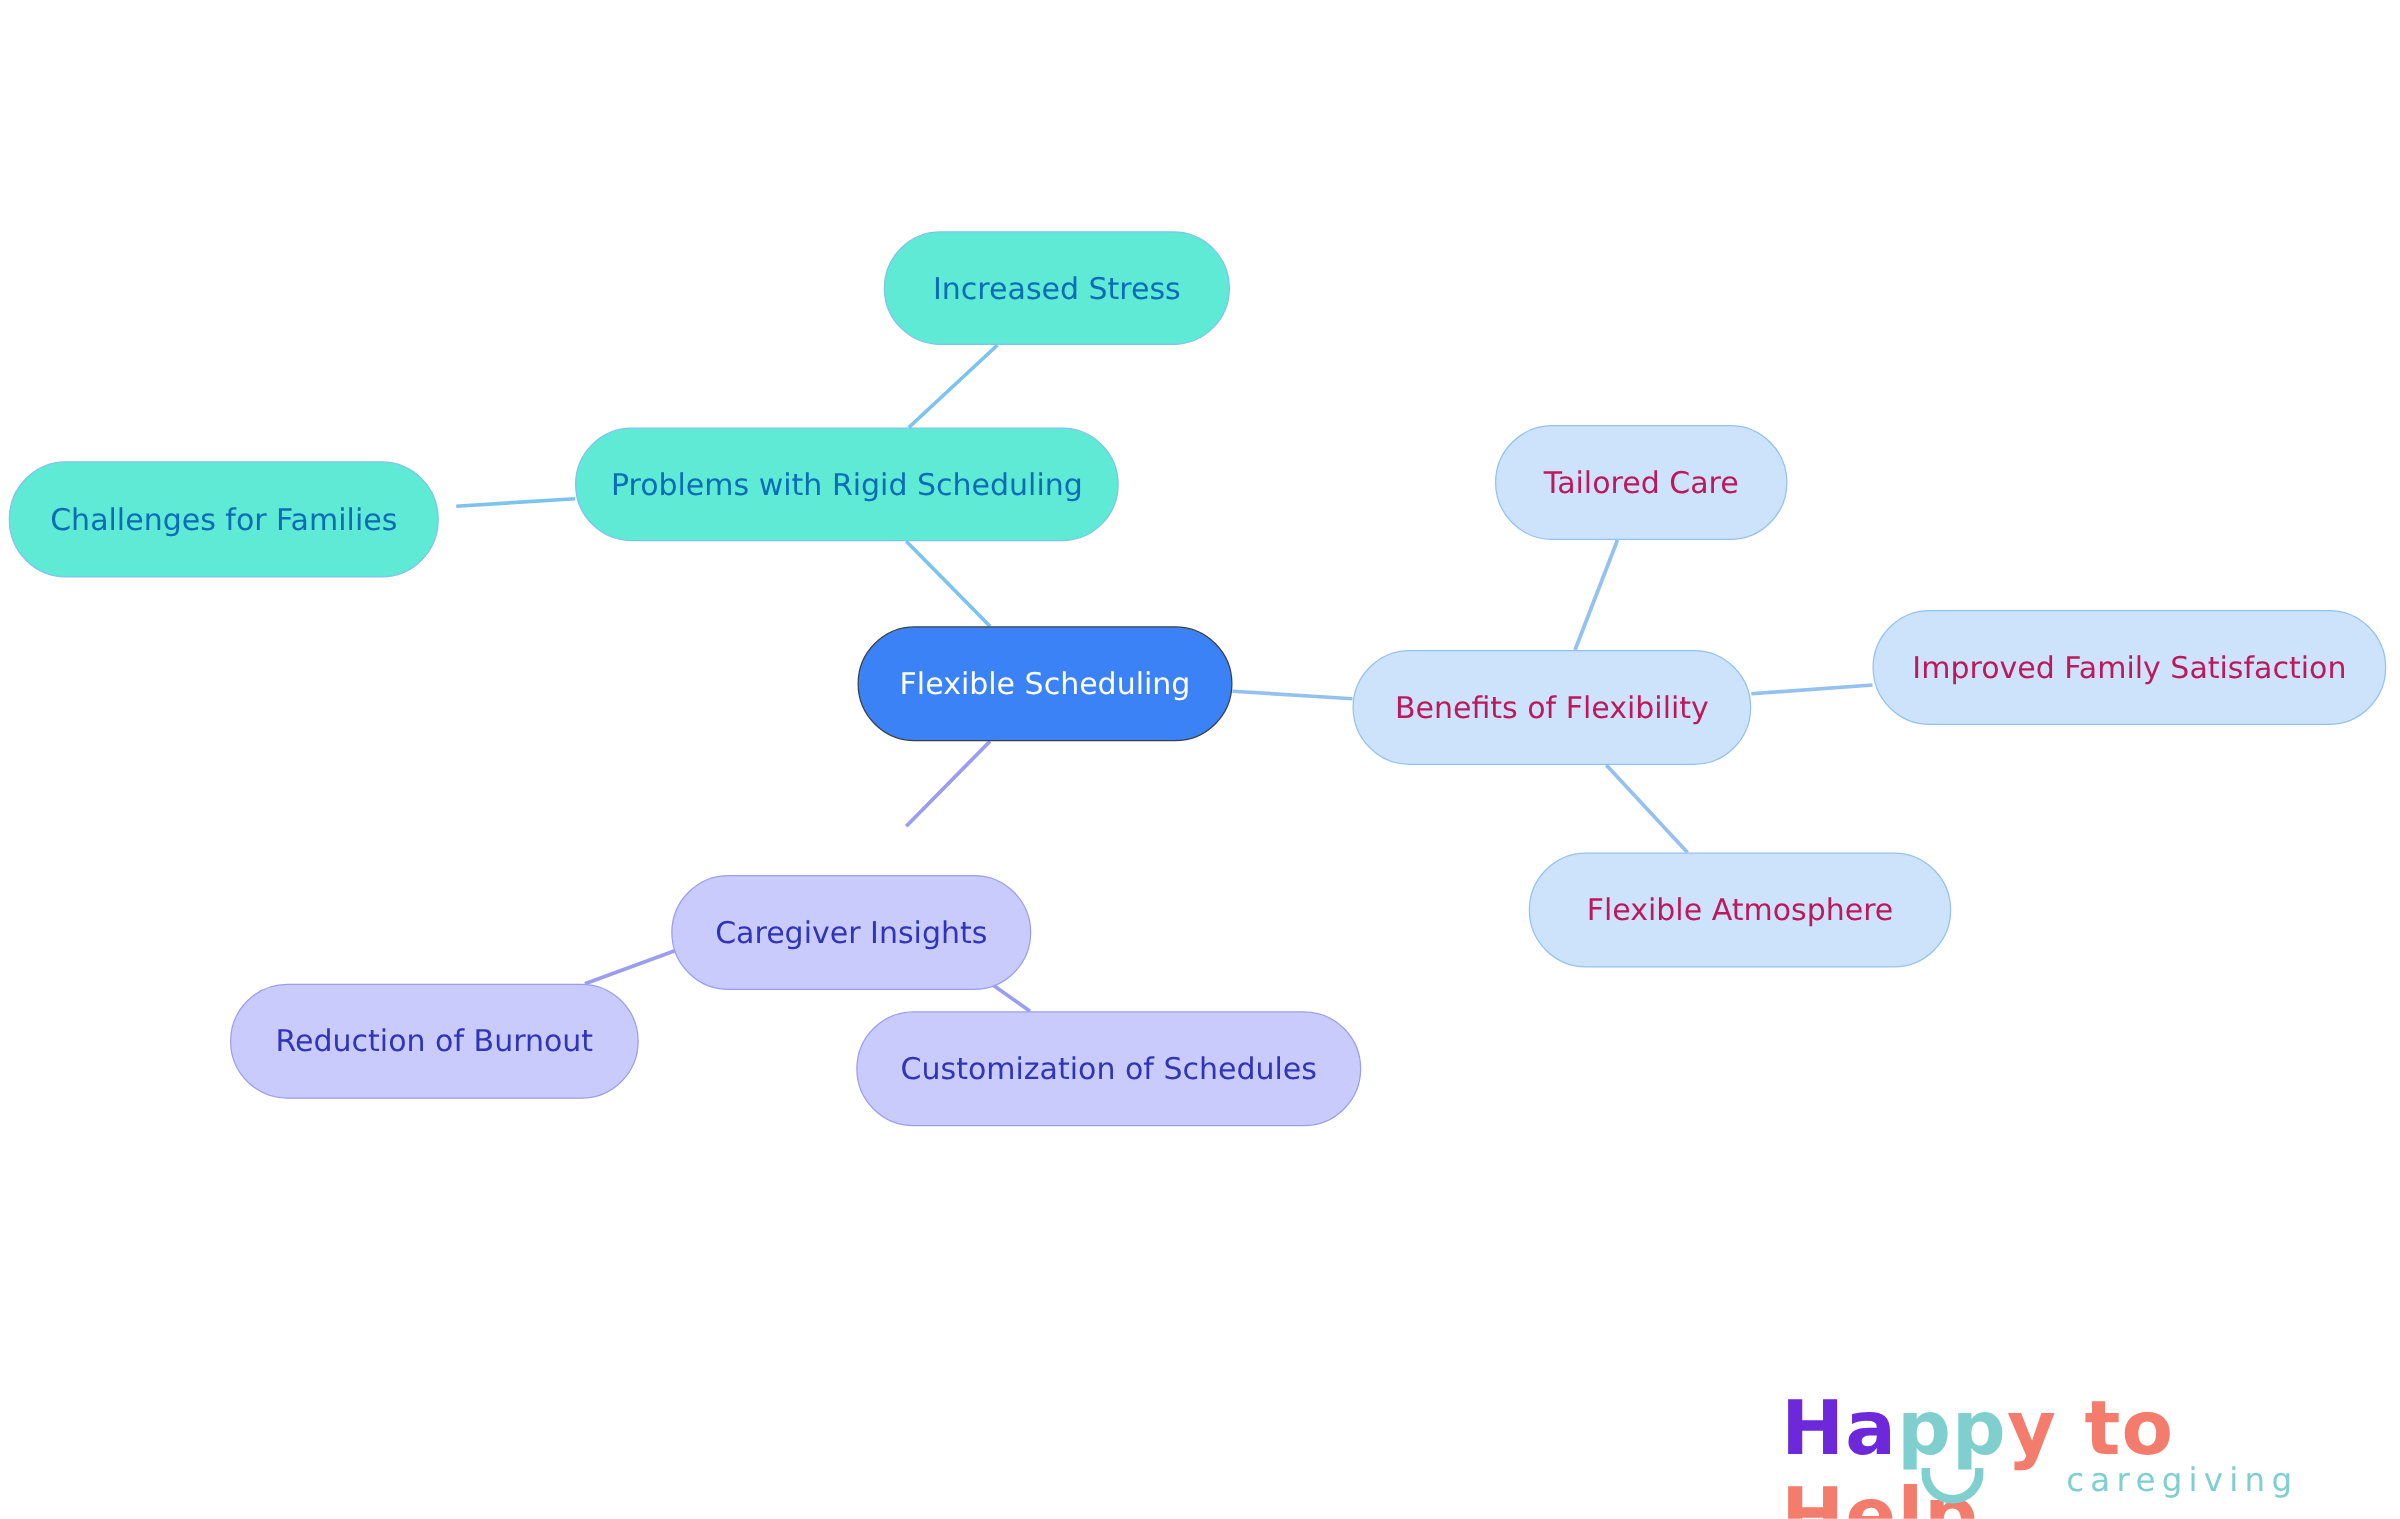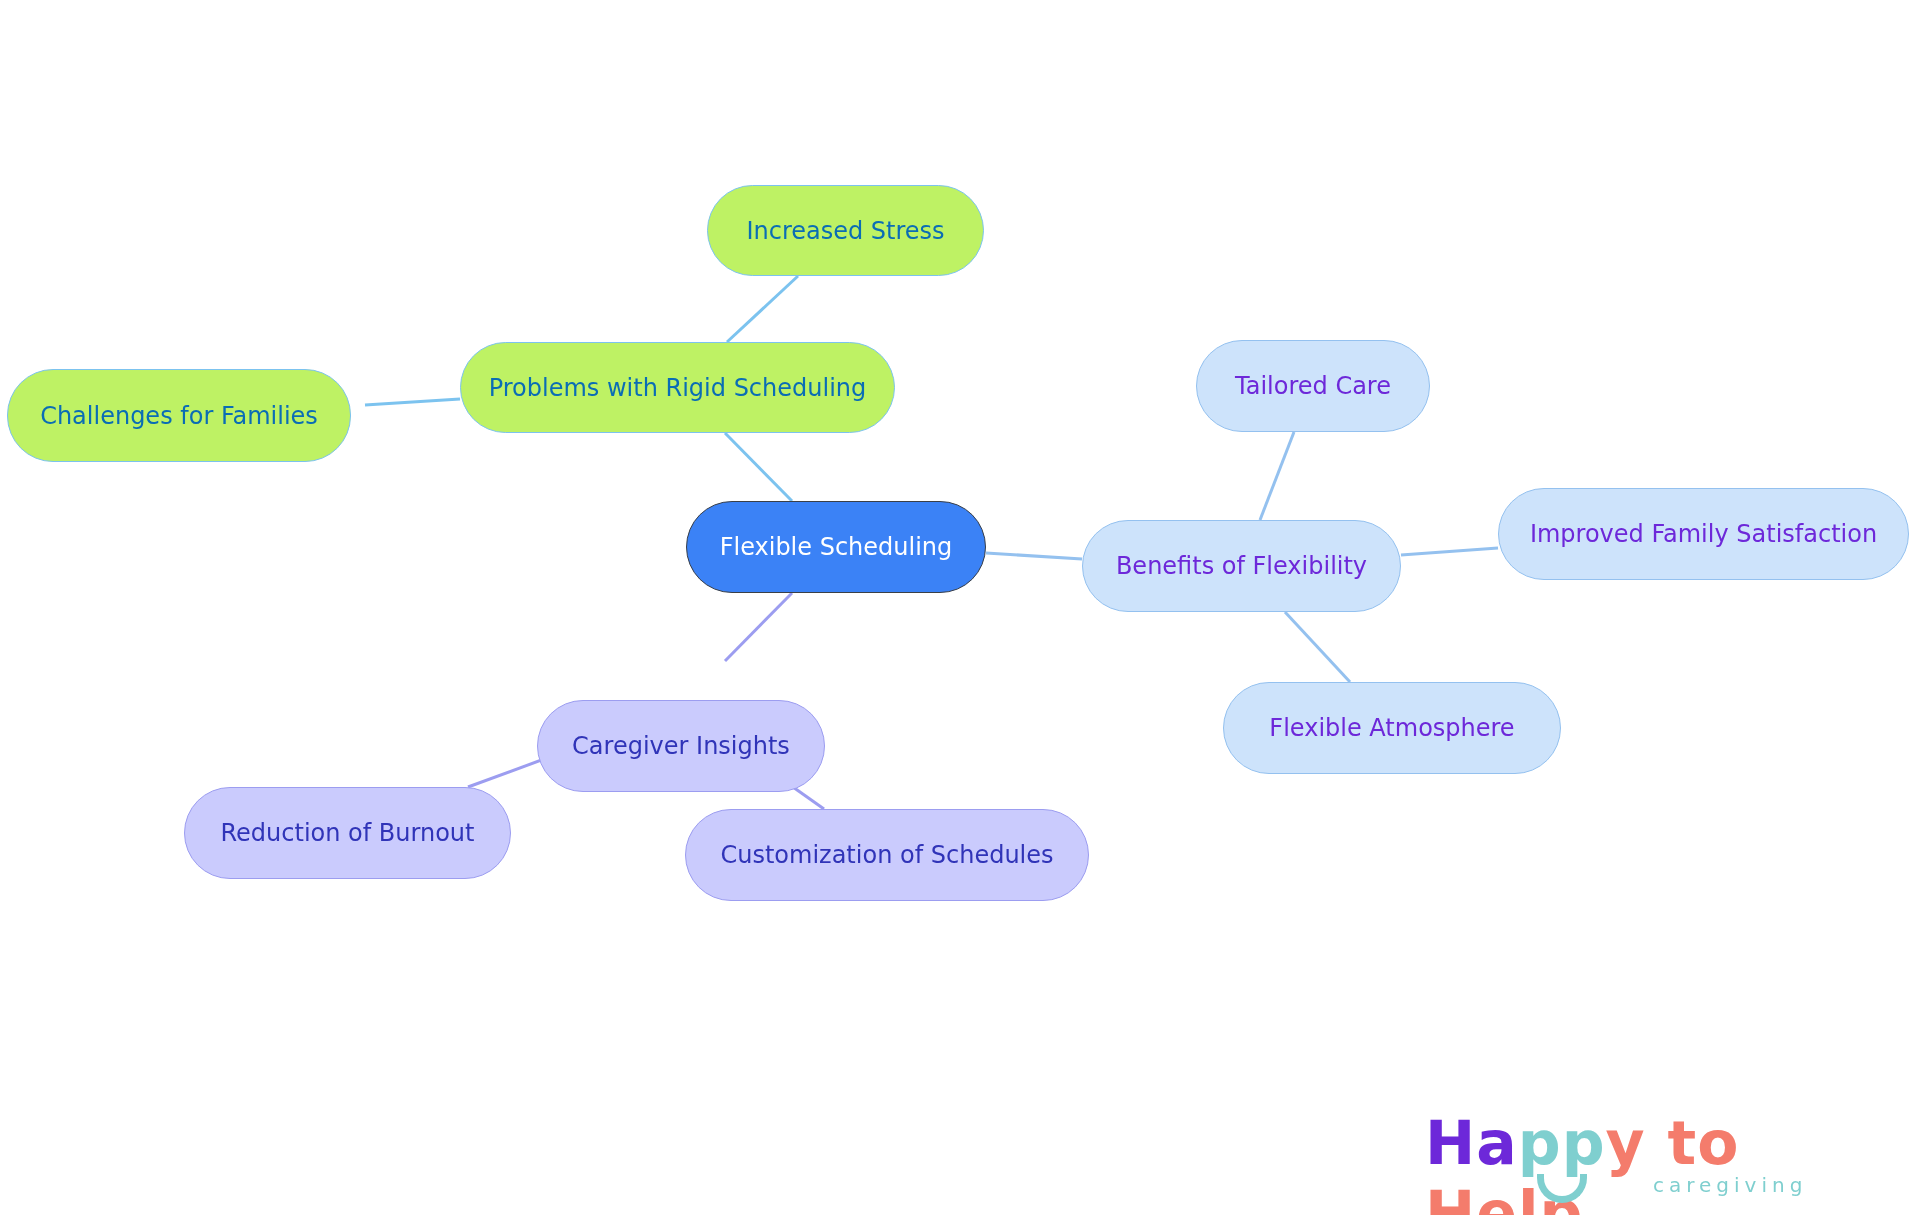--- a/index.html
+++ b/index.html
@@ -3,27 +3,27 @@
 <meta charset="utf-8">
 <style>
   html, body { margin:0; padding:0; background:#ffffff; }
   body { width:1920px; height:1215px; position:relative; overflow:hidden;
          font-family:"DejaVu Sans","Liberation Sans",sans-serif; }
   #edges { position:absolute; left:0; top:0; width:1920px; height:1215px; }
   .node { position:absolute; box-sizing:border-box; border-radius:46px;
           display:flex; align-items:center; justify-content:center;
           font-size:24px; white-space:nowrap; border-width:1.5px; border-style:solid; }
   .root { background:#3b82f6; border-color:#3a3f47; color:#ffffff; }
-  .b1 { background:#bef264; border-color:#7cc3ef; color:#0a6db5; }
-  .b2 { background:#cde3fb; border-color:#94c1ef; color:#6d28d9; }
+  .b1 { background:#5eead4; border-color:#7cc3ef; color:#0a6db5; }
+  .b2 { background:#cde3fb; border-color:#94c1ef; color:#be185d; }
   .b3 { background:#cacbfd; border-color:#9c9df0; color:#3034b8; }
   .logo { position:absolute; left:1425px; top:1108px; width:470px; height:100px; }
   .logo-main { position:absolute; left:0; top:0; font-family:"DejaVu Sans","Liberation Sans",sans-serif;
                font-weight:bold; font-size:60px; letter-spacing:1px; line-height:70px; }
-  .logo-sub { position:absolute; left:228px; top:60px; font-size:20px; letter-spacing:5px; line-height:34px; }
+  .logo-sub { position:absolute; left:228px; top:60px; font-size:26px; letter-spacing:5px; line-height:34px; }
   .smile { position:absolute; left:112px; top:66px; width:36px; height:22px;
            border:7px solid #7fcfcf; border-top:none; border-radius:0 0 26px 26px; }
 </style>
 </head>
 <body>
 
 <svg id="edges" xmlns="http://www.w3.org/2000/svg">
 
   <line x1="792" y1="501" x2="725" y2="433" stroke="#7cc3ef" stroke-width="3"></line>
   <line x1="986" y1="553" x2="1082" y2="559" stroke="#94c1ef" stroke-width="3"></line>

